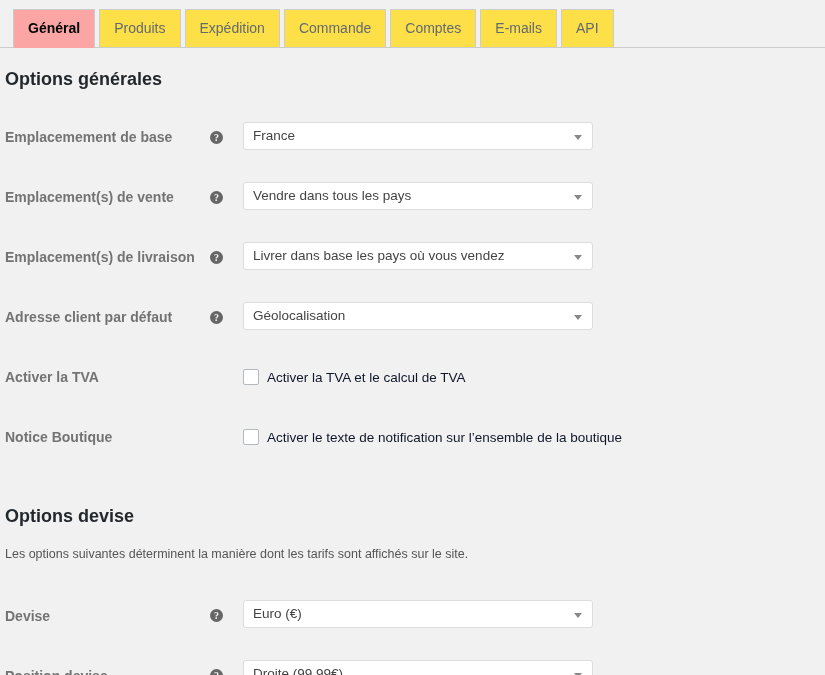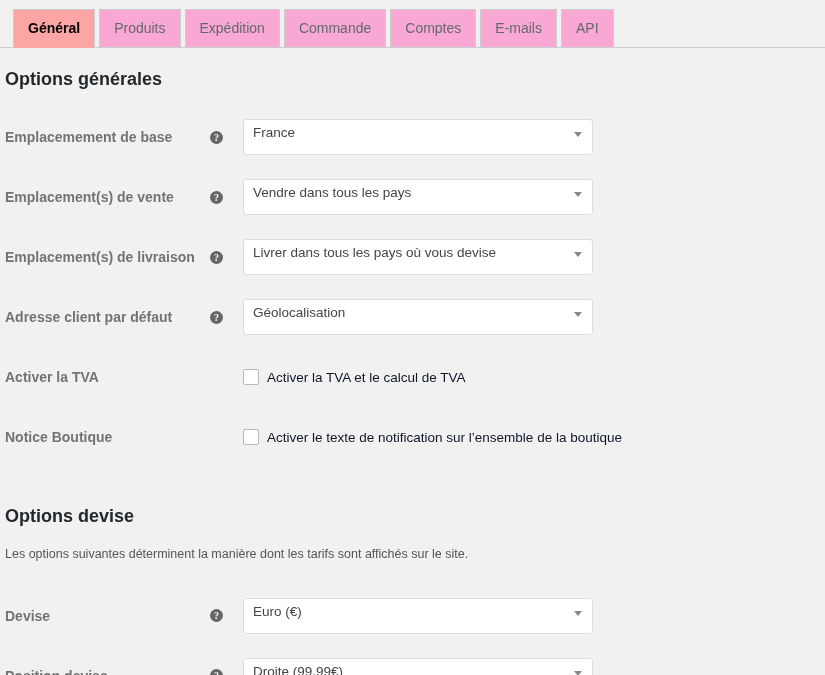--- a/index.html
+++ b/index.html
@@ -31,21 +31,21 @@
     display: inline-block;
     vertical-align: bottom;
     position: relative;
     height: 38px;
     line-height: 37px;
     padding: 0 14px;
     margin: 0 4px 0 0;
     box-sizing: border-box;
     font-size: 14px;
     font-family: "Liberation Sans", sans-serif;
-    background: #f9a8d4;
+    background: #fde047;
     border: 1px solid #ccc;
     border-bottom: none;
     color: #646970;
     cursor: pointer;
     user-select: none;
   }
   .tab.active {
     background: #fca5a5;
     color: #000;
     font-weight: bold;
@@ -132,21 +132,21 @@
     vertical-align: middle;
     position: relative;
     top: -1px;
   }
 
   
   .wc-select {
     position: relative;
     display: inline-block;
     width: 350px;
-    height: 36px;
+    height: 28px;
     background: #fff;
     border: 1px solid #ddd;
     border-radius: 3px;
     box-sizing: border-box;
     cursor: pointer;
   }
   .wc-select .value {
     display: block;
     padding: 0 28px 0 9px;
     line-height: 26px;
@@ -211,21 +211,21 @@
           <td class="field-cell"><div class="wc-select"><span class="value">France</span><span class="arrow"></span></div></td>
         </tr>
         <tr>
           <th class="label-cell">Emplacement(s) de vente</th>
           <td class="help-cell"><span class="help-tip">?</span></td>
           <td class="field-cell"><div class="wc-select"><span class="value">Vendre dans tous les pays</span><span class="arrow"></span></div></td>
         </tr>
         <tr>
           <th class="label-cell">Emplacement(s) de livraison</th>
           <td class="help-cell"><span class="help-tip">?</span></td>
-          <td class="field-cell"><div class="wc-select"><span class="value">Livrer dans tous les pays où vous devise</span><span class="arrow"></span></div></td>
+          <td class="field-cell"><div class="wc-select"><span class="value">Livrer dans base les pays où vous vendez</span><span class="arrow"></span></div></td>
         </tr>
         <tr>
           <th class="label-cell">Adresse client par défaut</th>
           <td class="help-cell"><span class="help-tip">?</span></td>
           <td class="field-cell"><div class="wc-select"><span class="value">Géolocalisation</span><span class="arrow"></span></div></td>
         </tr>
         <tr>
           <th class="label-cell">Activer la TVA</th>
           <td class="help-cell"></td>
           <td class="field-cell">

